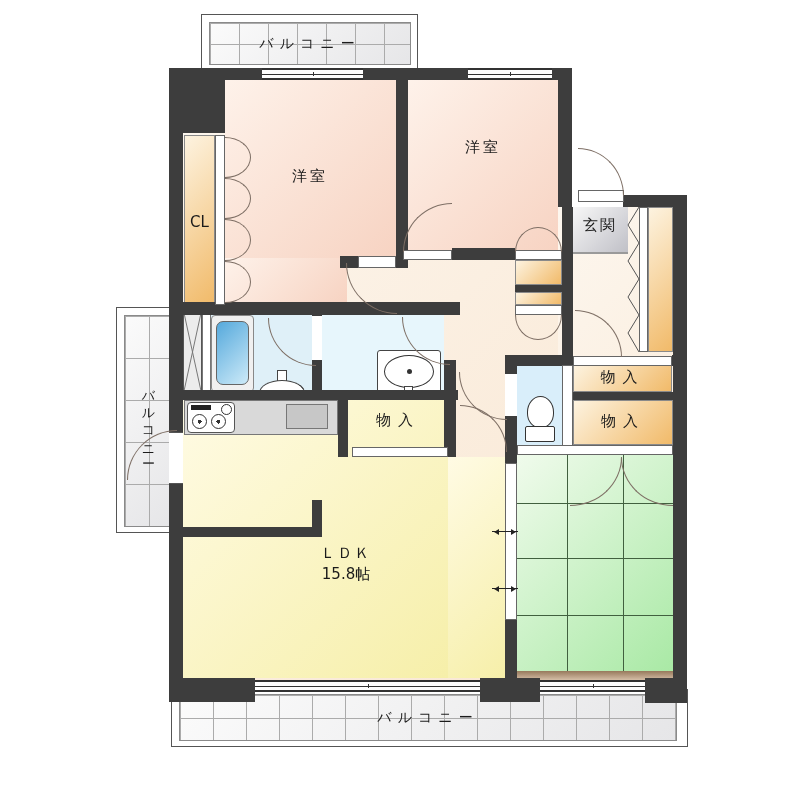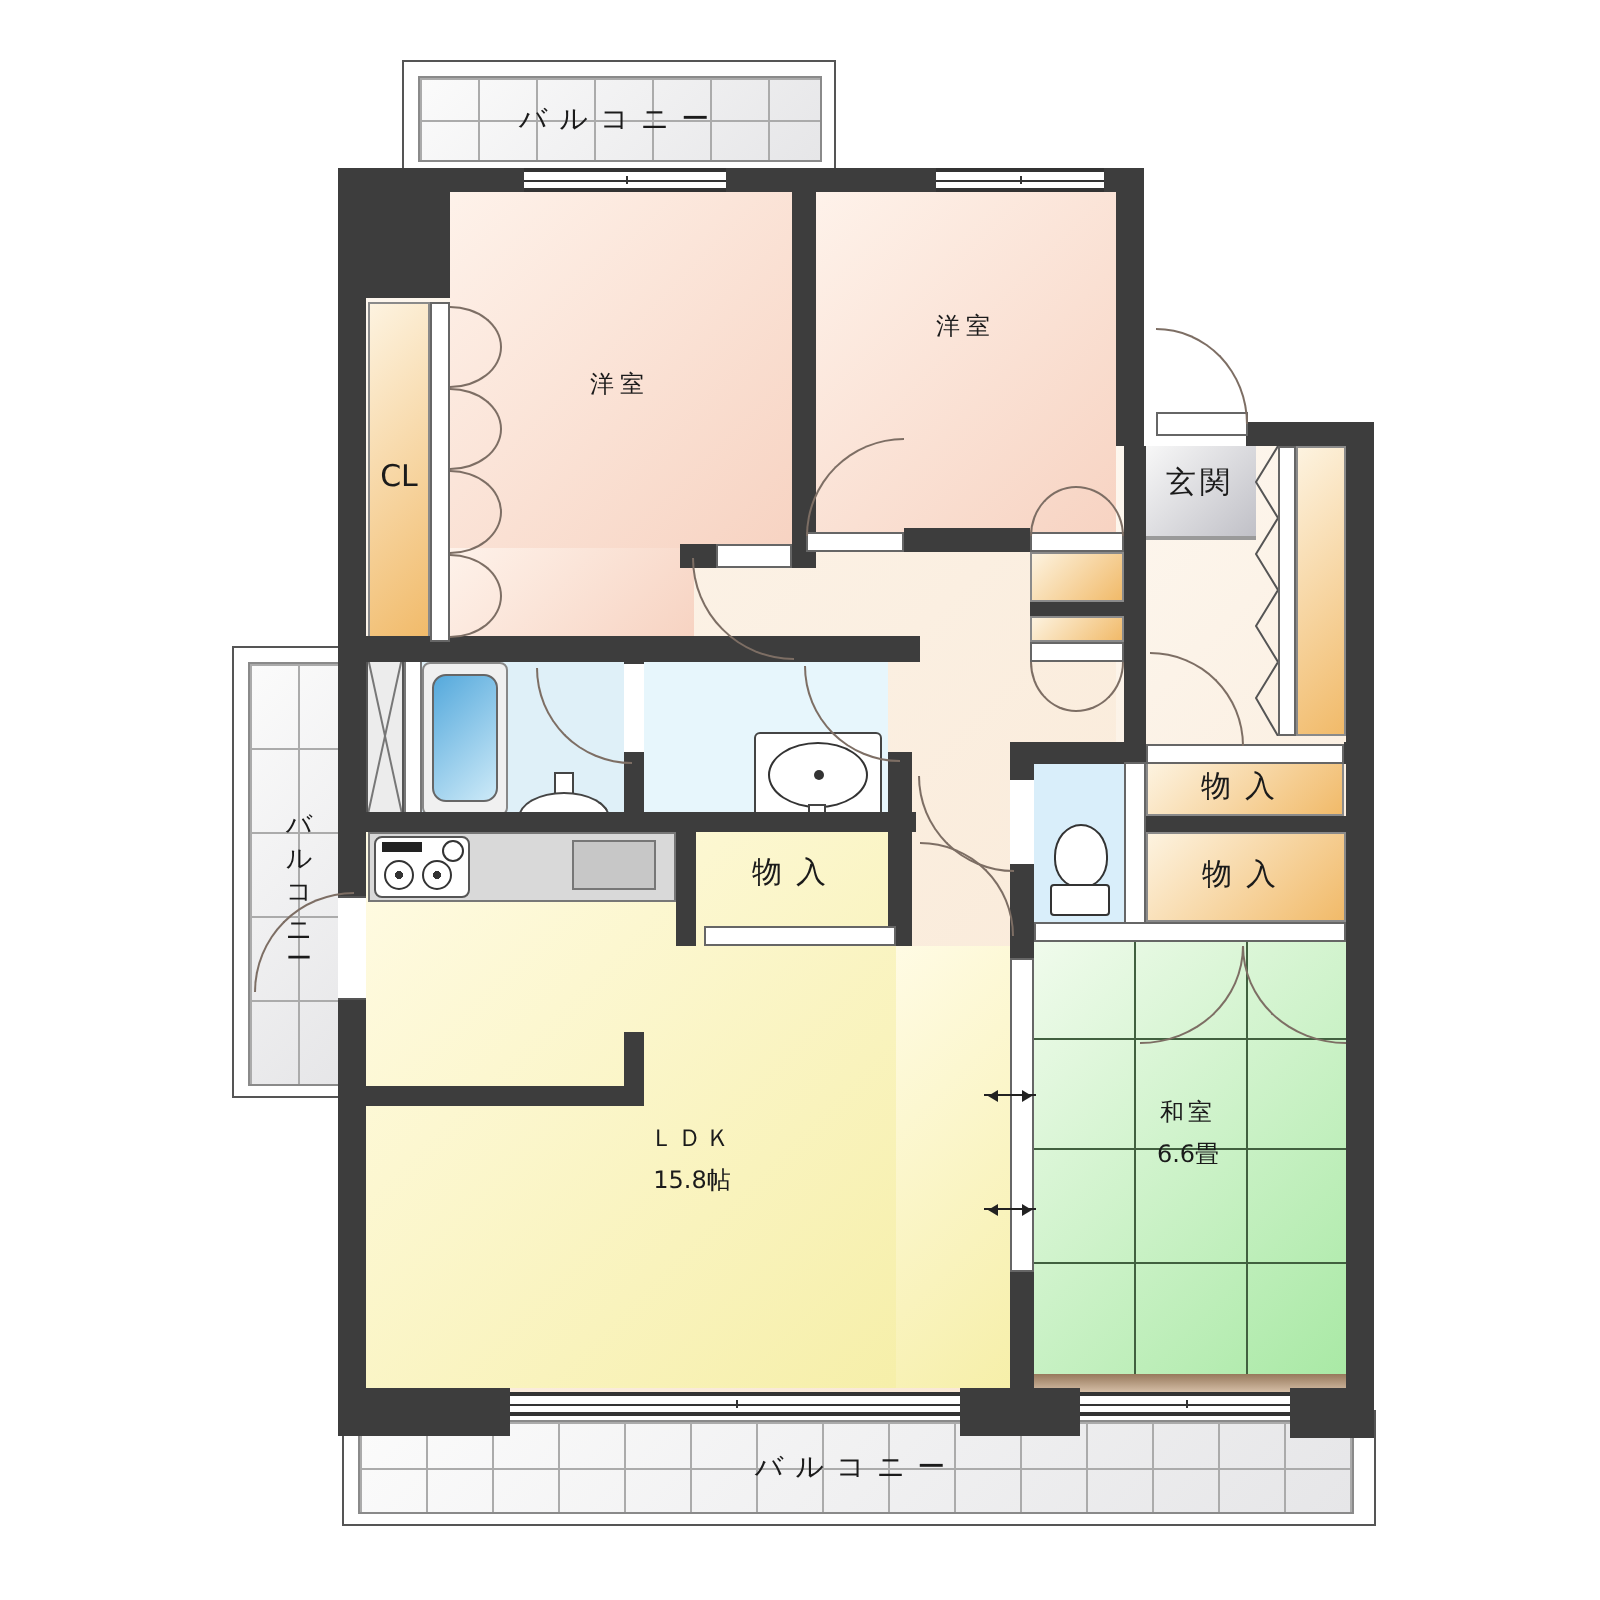--- a/index.html
+++ b/index.html
@@ -17,32 +17,32 @@
   .wcf{background:#d9eefa}
   .brown{background:linear-gradient(180deg,#97795c 0%,#dbc5ae 100%)}
   .balout{background:#fff;border:1px solid #555}
   .balgrid{border:1px solid #8a8a8a;display:flex;align-items:center;justify-content:center}
   .win{background:#fff;border-top:2px solid #333;border-bottom:2px solid #333}
   .win::after{content:'';position:absolute;left:0;right:0;top:50%;height:1px;background:#333}
   .win::before{content:'';position:absolute;left:50%;top:2px;bottom:2px;width:1px;background:#333;z-index:2}
   .track{background:#fff;border:1px solid #666}
   .arc{position:absolute;border:0 solid #7d6e64;box-sizing:border-box}
   .lbl{color:#1b1b1b;white-space:nowrap;text-align:center}
-  .lbl2{line-height:21px;font-size:12px}
+  .lbl2{line-height:21px;font-size:15px}
   .vtext{writing-mode:vertical-rl;letter-spacing:4px;font-size:13px;color:#1b1b1b}
   .fix{background:#fff;border:1.5px solid #444}
   .sarrow{position:absolute;height:0;border-top:1px solid #222}
   .sarrow::before{content:'';position:absolute;left:-1px;top:-3px;border:3px solid transparent;border-right:5px solid #222}
   .sarrow::after{content:'';position:absolute;right:-1px;top:-3px;border:3px solid transparent;border-left:5px solid #222}
   .tat{background:#41603f;position:absolute}
 </style>
 </head>
 <body>
 
-<div class="abs" style="left:0;top:16px;width:800px;height:604px">
+<div class="abs" style="left:0;top:0;width:800px;height:604px">
 
   <div class="abs base" style="left:183px;top:78px;width:389px;height:602px"></div>
   <div class="abs base" style="left:558px;top:195px;width:129px;height:485px"></div>
 
   <div class="abs balout" style="left:201px;top:14px;width:217px;height:57px"></div>
   <div class="abs balgrid" style="left:209px;top:22px;width:202px;height:43px;background-image:repeating-linear-gradient(90deg,#ababab 0 1px,transparent 1px 29px),repeating-linear-gradient(180deg,#ababab 0 1px,transparent 1px 21px),linear-gradient(135deg,#fbfbfb,#e6e6e8)">
     <span class="lbl" style="font-size:14px;letter-spacing:6px">バルコニー</span>
   </div>
 
   <div class="abs balout" style="left:116px;top:307px;width:61px;height:226px"></div>
@@ -191,18 +191,14 @@
   </div>
   <div class="abs lbl" style="left:184px;top:213px;width:31px;font-size:15px">CL</div>
   <div class="abs lbl" style="left:572px;top:216px;width:56px;font-size:15px;letter-spacing:2px">玄関</div>
   <div class="abs lbl" style="left:348px;top:411px;width:100px;font-size:15px;letter-spacing:7px">物入</div>
   <div class="abs lbl" style="left:573px;top:368px;width:99px;font-size:15px;letter-spacing:7px">物入</div>
   <div class="abs lbl" style="left:573px;top:412px;width:100px;font-size:15px;letter-spacing:7px">物入</div>
   <div class="abs lbl lbl2" style="left:286px;top:543px;width:120px">
     <div style="letter-spacing:2px">ＬＤＫ</div>
     <div>15.8帖</div>
   </div>
-  <div class="abs lbl lbl2" style="left:534px;top:530px;width:120px">
-    <div style="letter-spacing:2px">和室</div>
-    <div>6.6畳</div>
-  </div>
 
 </div>
 
 </body></html>

